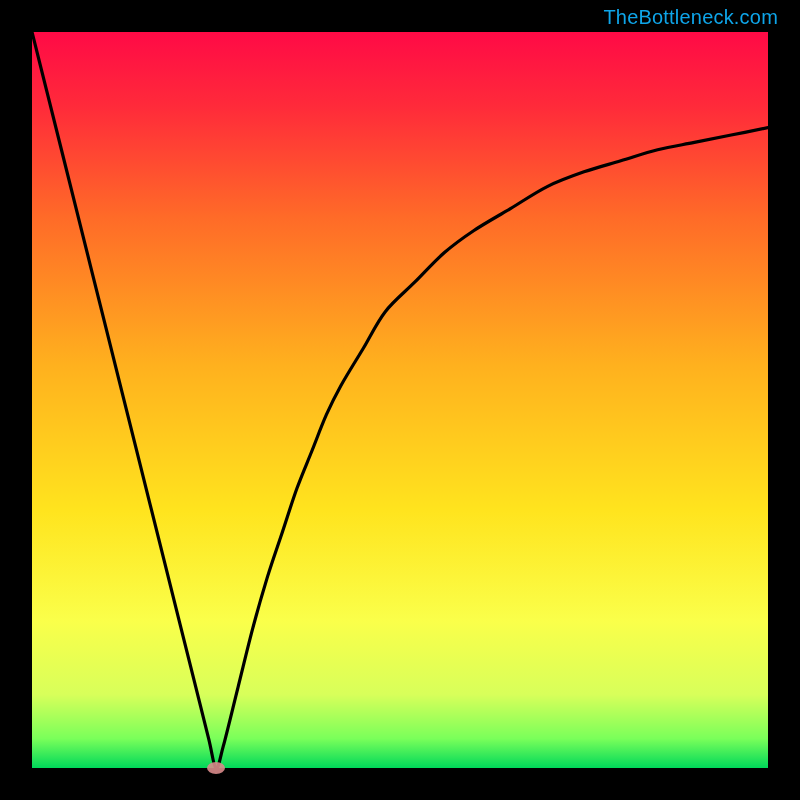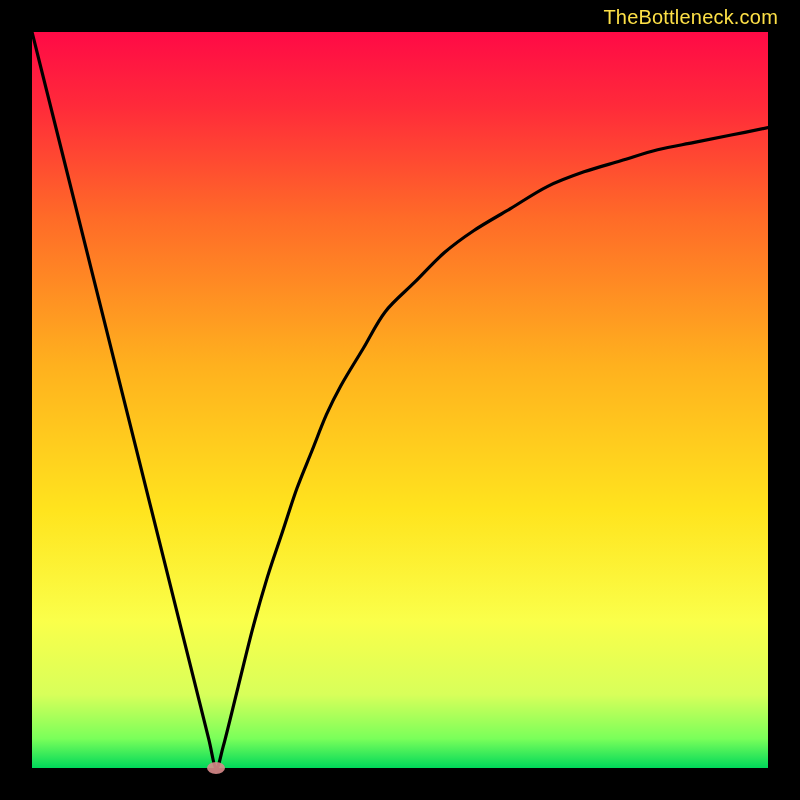--- a/index.html
+++ b/index.html
@@ -16,21 +16,21 @@
     top: 0;
     left: 0;
     width: 800px;
     height: 800px;
     background: #000;
   }
   .attribution {
     position: absolute;
     top: 6px;
     right: 22px;
-    color: #fde047;
+    color: #0ea5e9;
     font-size: 20px;
     font-weight: 500;
     letter-spacing: 0.2px;
   }
   svg { display: block; }
 </style>
 </head>
 <body>
 
 <div class="frame">

